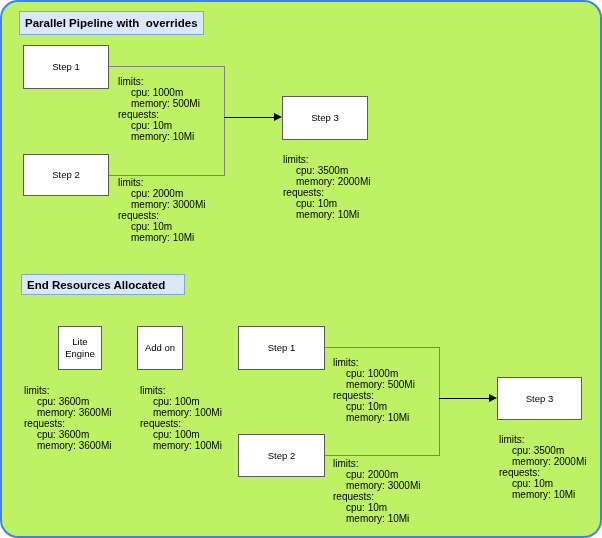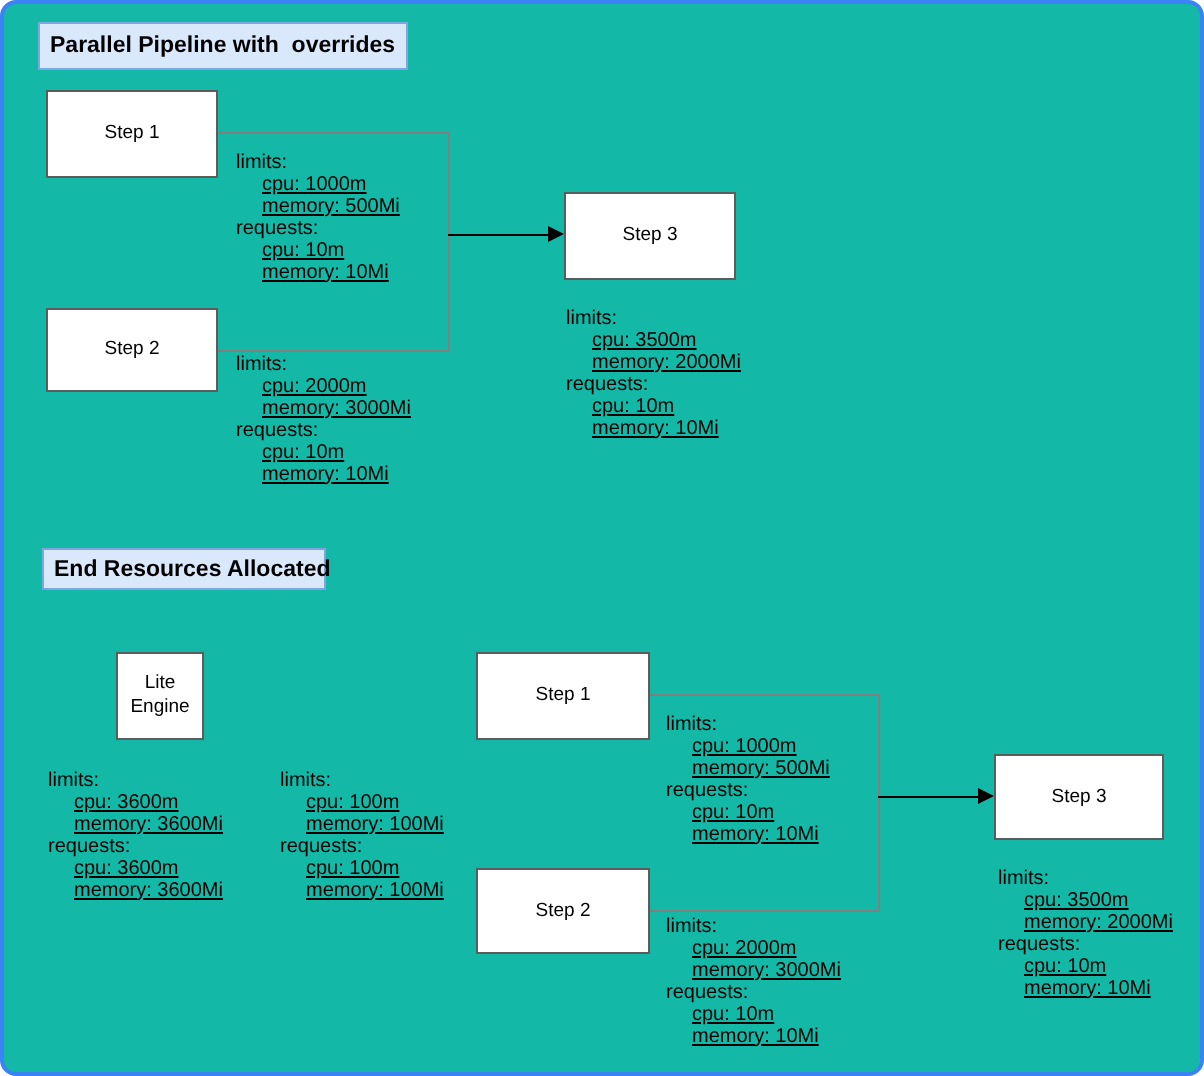--- a/index.html
+++ b/index.html
@@ -1,21 +1,21 @@
 <!DOCTYPE html>
 <html><head>
 <meta charset="utf-8">
 <style>
   html,body{margin:0;padding:0;background:#ffffff;}
   .frame{
     position:relative;
     width:598px;height:534px;
     border:2px solid #3b82f6;
-    border-radius:8px;
-    background:#14b8a6;
+    border-radius:18px;
+    background:#bef264;
     font-family:"Liberation Sans", sans-serif;
     color:#000000;
     overflow:hidden;
   }
   .title-chip{
     position:absolute;
     background:#dae8fc;
     border:1px solid #7ea6e0;
     font-weight:bold;
     font-size:11.5px;
@@ -34,21 +34,21 @@
     text-align:right;
     box-sizing:border-box;
     line-height:12px;
   }
   .res{
     position:absolute;
     font-size:10px;
     line-height:10.9px;
     white-space:nowrap;
   }
-  .res .ind{padding-left:13px;text-decoration:underline;}
+  .res .ind{padding-left:13px;}
   .hline{position:absolute;height:1px;background:#808080;}
   .vline{position:absolute;width:1px;background:#808080;}
   .ashaft{position:absolute;height:1px;background:#000000;}
   .ahead{
     position:absolute;width:0;height:0;
     border-top:4.5px solid transparent;
     border-bottom:4.5px solid transparent;
     border-left:8px solid #000000;
   }
 </style>
@@ -95,25 +95,28 @@
 
   <div class="res" style="left:281px;top:153px;">
     <div>limits:</div>
     <div class="ind">cpu: 3500m</div>
     <div class="ind">memory: 2000Mi</div>
     <div>requests:</div>
     <div class="ind">cpu: 10m</div>
     <div class="ind">memory: 10Mi</div>
   </div>
 
-  <div class="title-chip" style="left:19px;top:272px;width:142px;height:21px;">End Resources Allocated</div>
+  <div class="title-chip" style="left:19px;top:272px;width:164px;height:21px;">End Resources Allocated</div>
 
   <div class="node" style="left:20px;top:324px;width:44px;height:44px;margin-left:36px;">
     <span>Lite</span>
     <span>Engine</span>
+  </div>
+  <div class="node" style="left:135px;top:324px;width:46px;height:44px;">
+    <span>Add on</span>
   </div>
   <div class="node" style="left:236px;top:324px;width:87px;height:44px;">
     <span>Step 1</span>
   </div>
   <div class="node" style="left:236px;top:432px;width:87px;height:43px;">
     <span>Step 2</span>
   </div>
   <div class="node" style="left:495px;top:375px;width:85px;height:43px;">
     <span>Step 3</span>
   </div>

